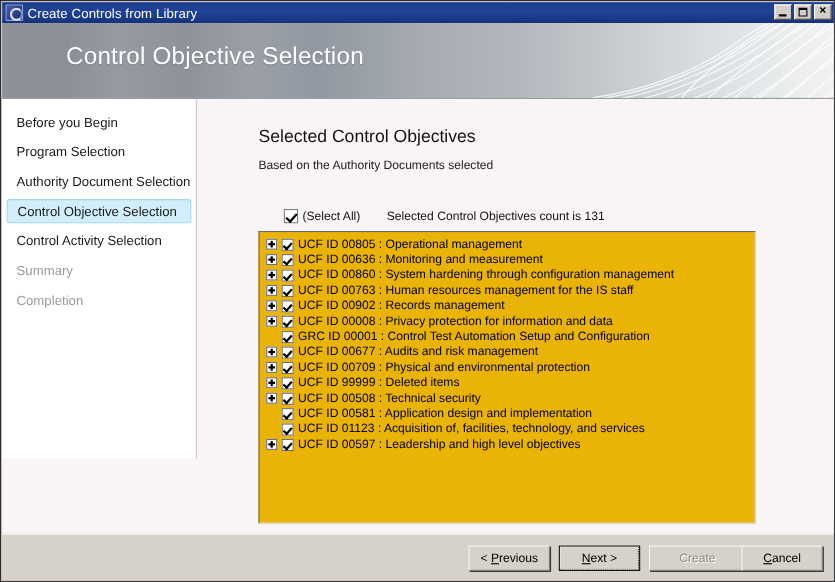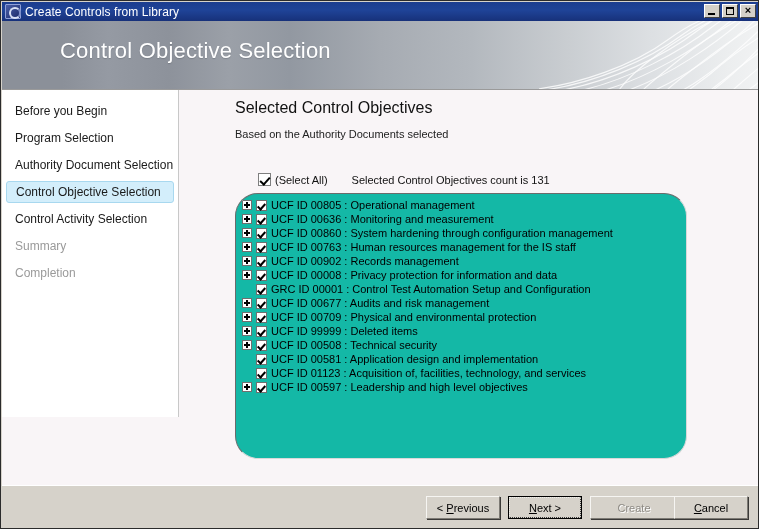--- a/index.html
+++ b/index.html
@@ -178,21 +178,21 @@
     line-height: 20px;
   }
   .side-item.disabled {
     color: #9a9a9a;
   }
   #sidebar .spacer-sm { height: 5px; }
   #sidebar .top-pad { height: 10px; }
 
   #content {
     position: absolute;
-    left: 178px; top: 0;
+    left: 178px; top: 17px;
     width: 579px;
     height: 369px;
     background: #f9f5f7;
     box-sizing: border-box;
   }
   #content .heading {
     position: absolute;
     left: 55px; top: 9px;
     font-size: 16px;
     color: #111111;
@@ -236,28 +236,27 @@
   }
   #selectall-row .selall-label { margin-left: 4px; }
   #selectall-row .count-label { margin-left: 24px; }
 
   
   #listbox {
     position: absolute;
     left: 55px; top: 103px;
     width: 452px;
     height: 266px;
-    background: #14b8a6;
+    background: #eab308;
     border-top: 1px solid #6b6b6b;
     border-left: 1px solid #6b6b6b;
     border-right: 1px solid #d9d9d9;
     border-bottom: 1px solid #d9d9d9;
     box-sizing: border-box;
     overflow: hidden;
-    border-radius: 23px;
   }
   #listitems {
     padding: 4px 0 0 6px;
   }
   .tree-row {
     display: flex;
     align-items: center;
     height: 14px;
     font-size: 11px;
     color: #000000;

